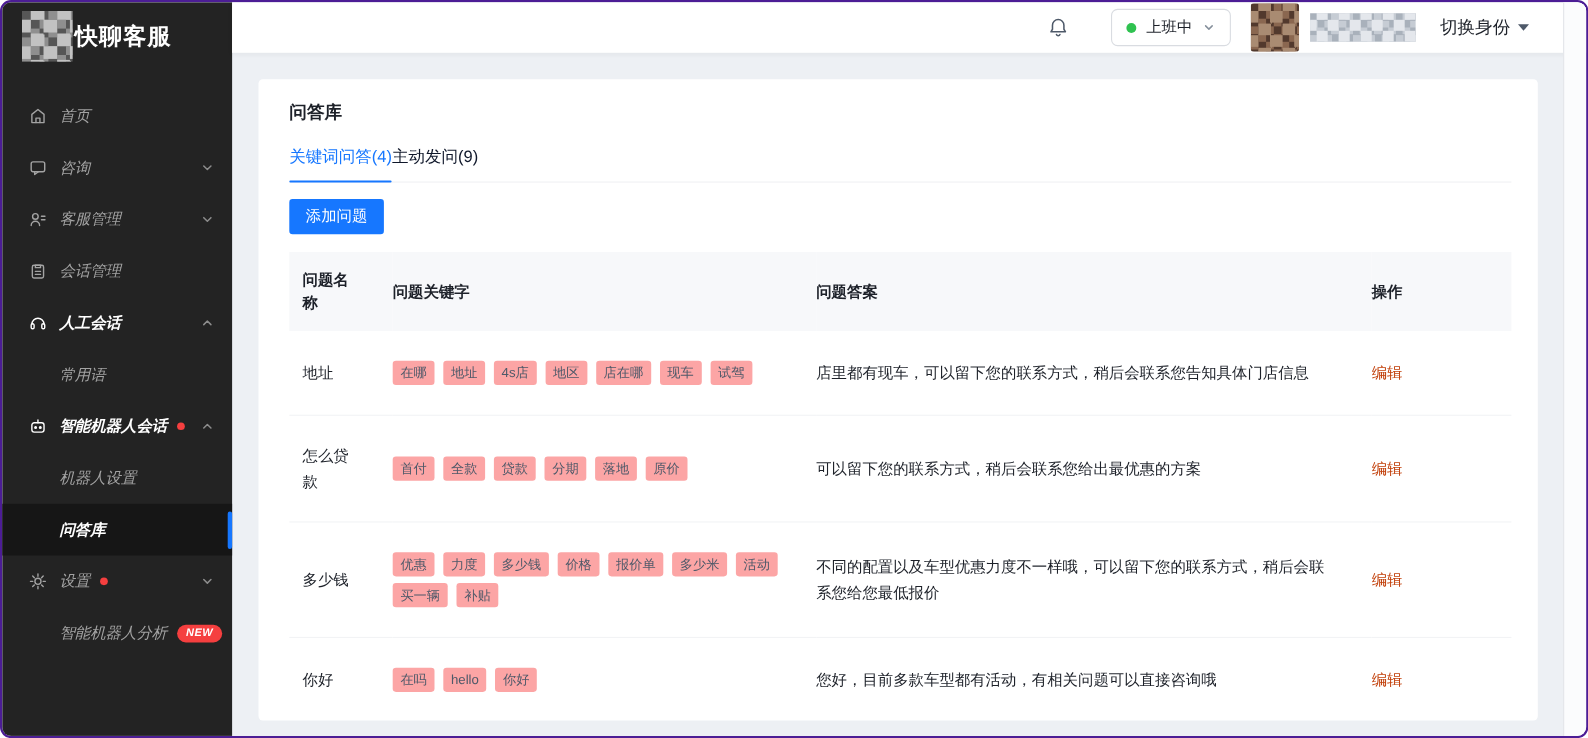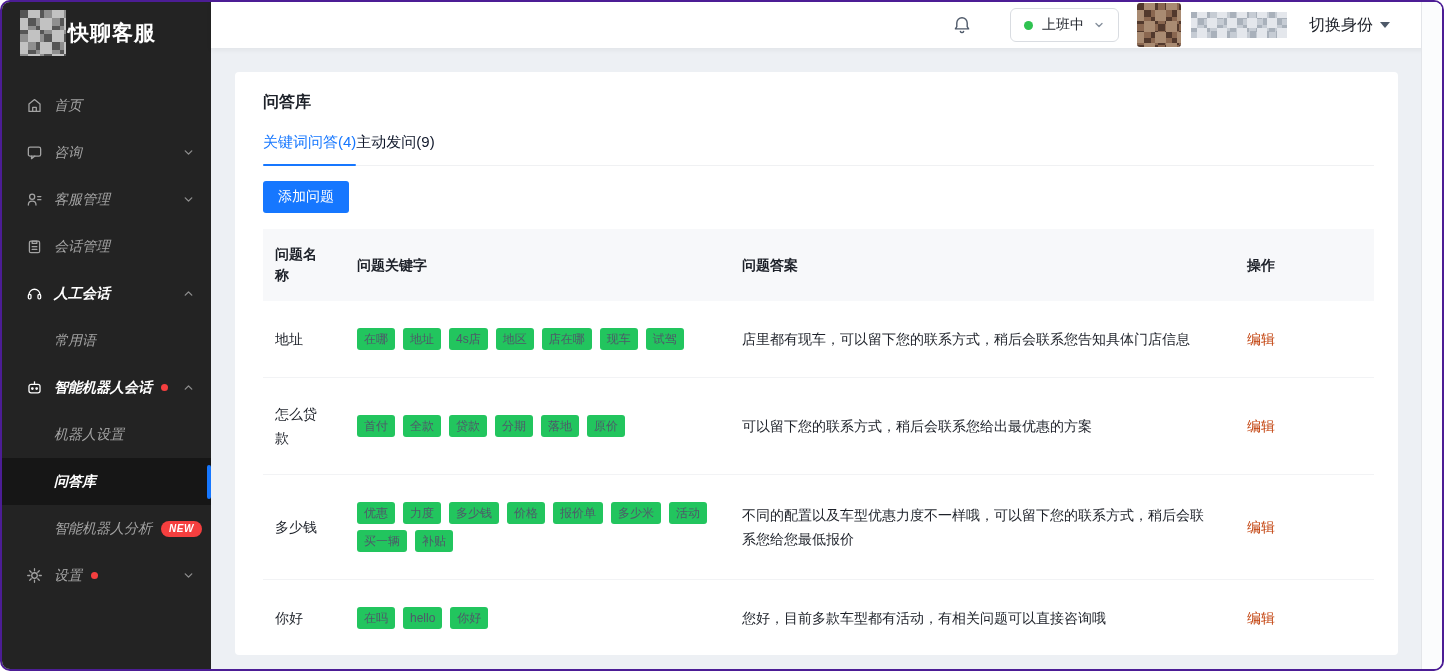--- a/index.html
+++ b/index.html
@@ -79,21 +79,21 @@
              border-radius:3px; font-size:14px; cursor:pointer; font-family:Liberation Sans, sans-serif; }
 
   table { width:100%; border-collapse:collapse; table-layout:fixed; font-size:14px; color:#1d2129; }
   thead th { background:#f7f8fa; text-align:left; font-weight:bold; vertical-align:middle;
              padding:15px 24px 15px 0; line-height:21px; }
   th.c1, td.c1 { width:94px;  padding-left:12px; padding-right:30px; }
   th.c2, td.c2 { width:385px; }
   th.c3, td.c3 { width:505px; padding-right:40px; }
   th.c4, td.c4 { }
   tbody td { border-bottom:1px solid #f2f3f5; padding:24px 24px 24px 0; vertical-align:middle; line-height:24px; }
-  .tag { display:inline-block; background:#22c55e; color:#4e5969; border-radius:3px;
+  .tag { display:inline-block; background:#fca5a5; color:#4e5969; border-radius:3px;
          padding:3px 7px; margin:3px 8px 3px 0; font-size:12px; line-height:16px; white-space:nowrap; }
   .edit-link { color:#c2410c; cursor:pointer; text-decoration:none;margin-top:33px; }
 </style>
 </head>
 <body>
 
 <div class="screen">
 
   <aside class="sidebar">
     <div class="brand">
@@ -183,38 +183,38 @@
               <path d="M4 6l4 4 4-4"></path>
             </svg>
           </span>
         </div>
         <div class="nav-item sub">
           <span class="nav-label">机器人设置</span>
         </div>
         <div class="nav-item sub active">
           <span class="nav-label">问答库</span>
         </div>
+        <div class="nav-item">
+          <span class="nav-icon">
+            <svg width="17" height="17" viewBox="0 0 16 16" fill="none" stroke="currentColor" stroke-width="1.2" stroke-linecap="round" stroke-linejoin="round">
+              <circle cx="8" cy="8" r="2.6"></circle>
+              <path d="M8 1.6v2M8 12.4v2M1.6 8h2M12.4 8h2M3.5 3.5l1.4 1.4M11.1 11.1l1.4 1.4M12.5 3.5l-1.4 1.4M4.9 11.1l-1.4 1.4"></path>
+            </svg>
+          </span>
+          <span class="nav-label">设置</span>
+          <span class="nav-dot"></span>
+          <span class="nav-chevron">
+            <svg width="13" height="13" viewBox="0 0 16 16" fill="none" stroke="currentColor" stroke-width="1.7" stroke-linecap="round" stroke-linejoin="round">
+              <path d="M4 6l4 4 4-4"></path>
+            </svg>
+          </span>
+        </div>
         <div class="nav-item sub">
           <span class="nav-label">智能机器人分析</span>
           <span class="nav-badge">NEW</span>
-        </div>
-        <div class="nav-item">
-          <span class="nav-icon">
-            <svg width="17" height="17" viewBox="0 0 16 16" fill="none" stroke="currentColor" stroke-width="1.2" stroke-linecap="round" stroke-linejoin="round">
-              <circle cx="8" cy="8" r="2.6"></circle>
-              <path d="M8 1.6v2M8 12.4v2M1.6 8h2M12.4 8h2M3.5 3.5l1.4 1.4M11.1 11.1l1.4 1.4M12.5 3.5l-1.4 1.4M4.9 11.1l-1.4 1.4"></path>
-            </svg>
-          </span>
-          <span class="nav-label">设置</span>
-          <span class="nav-dot"></span>
-          <span class="nav-chevron">
-            <svg width="13" height="13" viewBox="0 0 16 16" fill="none" stroke="currentColor" stroke-width="1.7" stroke-linecap="round" stroke-linejoin="round">
-              <path d="M4 6l4 4 4-4"></path>
-            </svg>
-          </span>
         </div>
       </nav>
   </aside>
 
   <div class="right">
 
     <header class="topbar">
       <span class="bell">
         <svg width="20" height="20" viewBox="0 0 20 20" fill="none" stroke="currentColor" stroke-width="1.4" stroke-linejoin="round" stroke-linecap="round">
           <path d="M10 2.8a5.2 5.2 0 0 0-5.2 5.2v3.6L3.4 13.9h13.2l-1.4-2.3V8A5.2 5.2 0 0 0 10 2.8z"></path>

